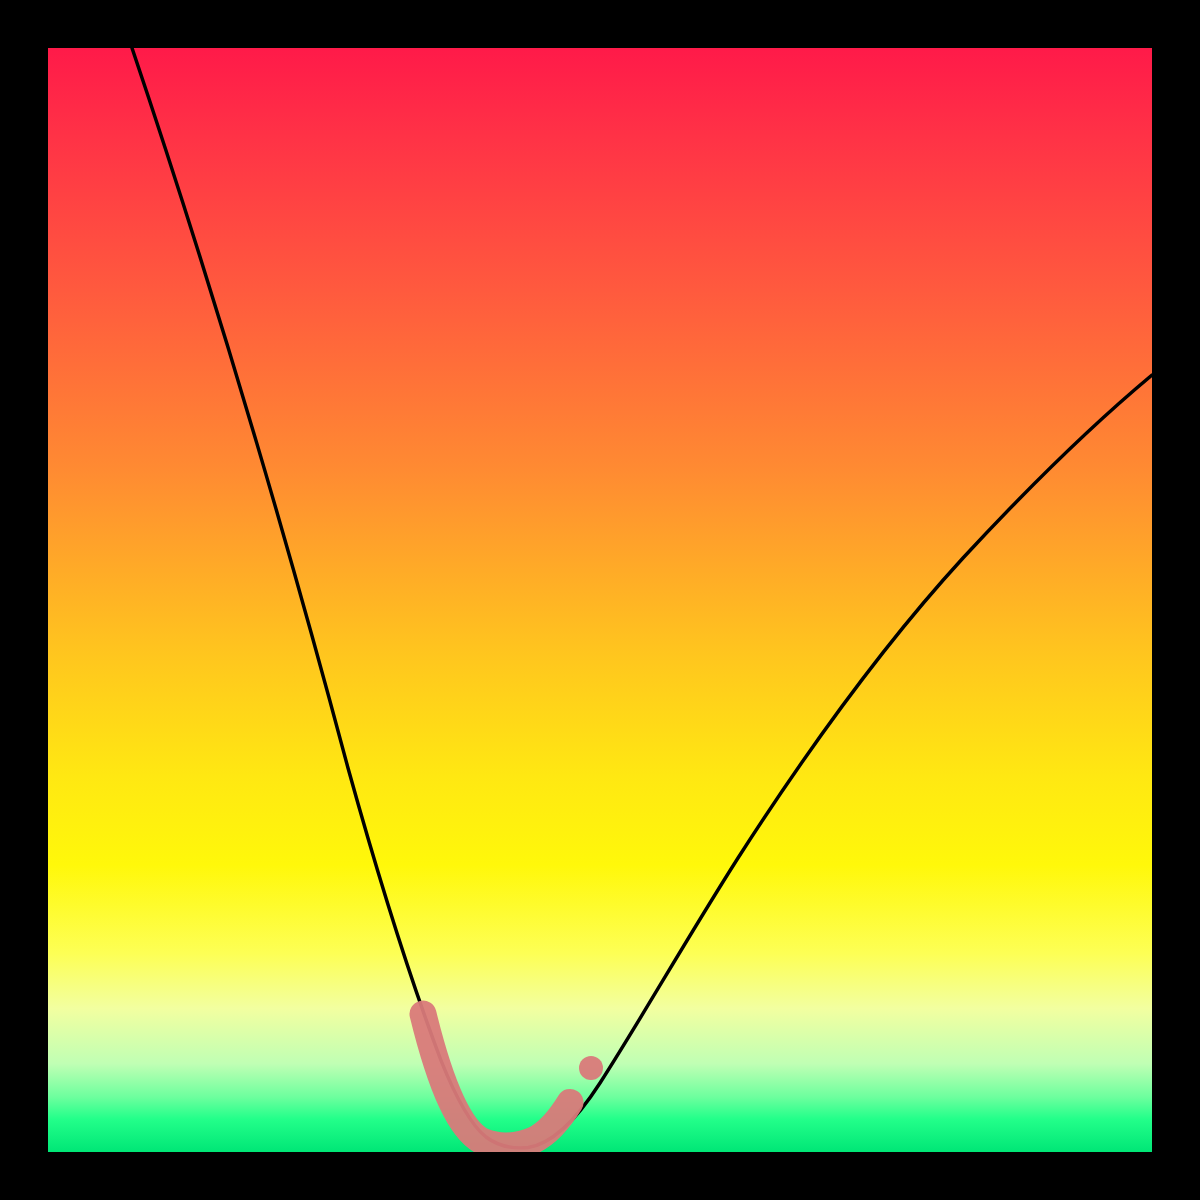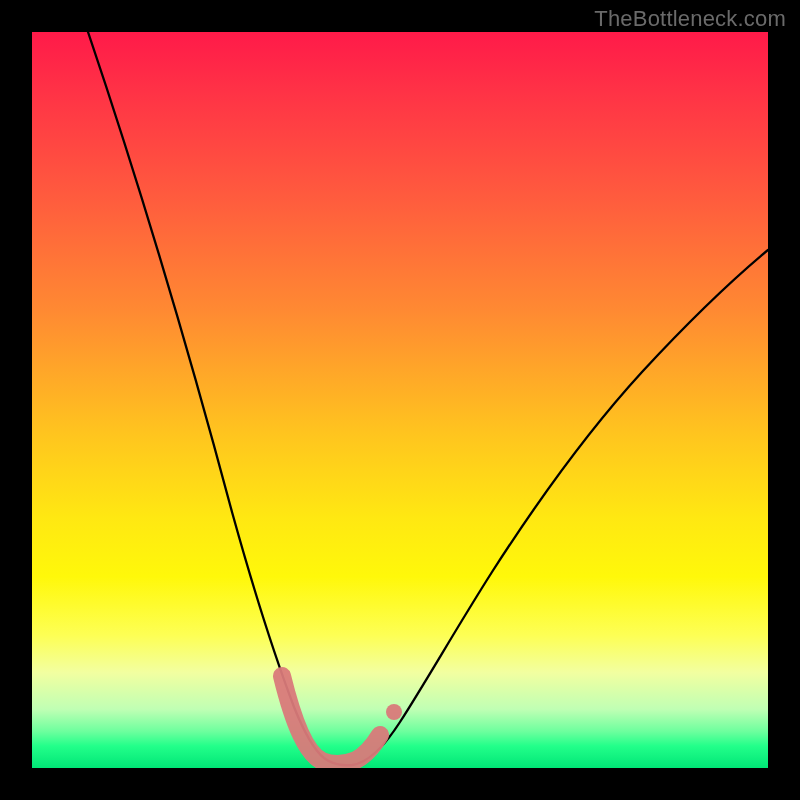--- a/index.html
+++ b/index.html
@@ -97,14 +97,13 @@
       <path class="marker-path" d="M 250 644
                C 262 693, 275 722, 290 729
                C 300 733, 312 733, 324 728
                C 332 724, 340 716, 348 703"></path>
 
       <circle class="marker-dot" cx="362" cy="680" r="8"></circle>
     </svg>
 
   </div>
 
-  <div class="watermark">TheBottleneck.com</div>
 </div>
 
 </body></html>

